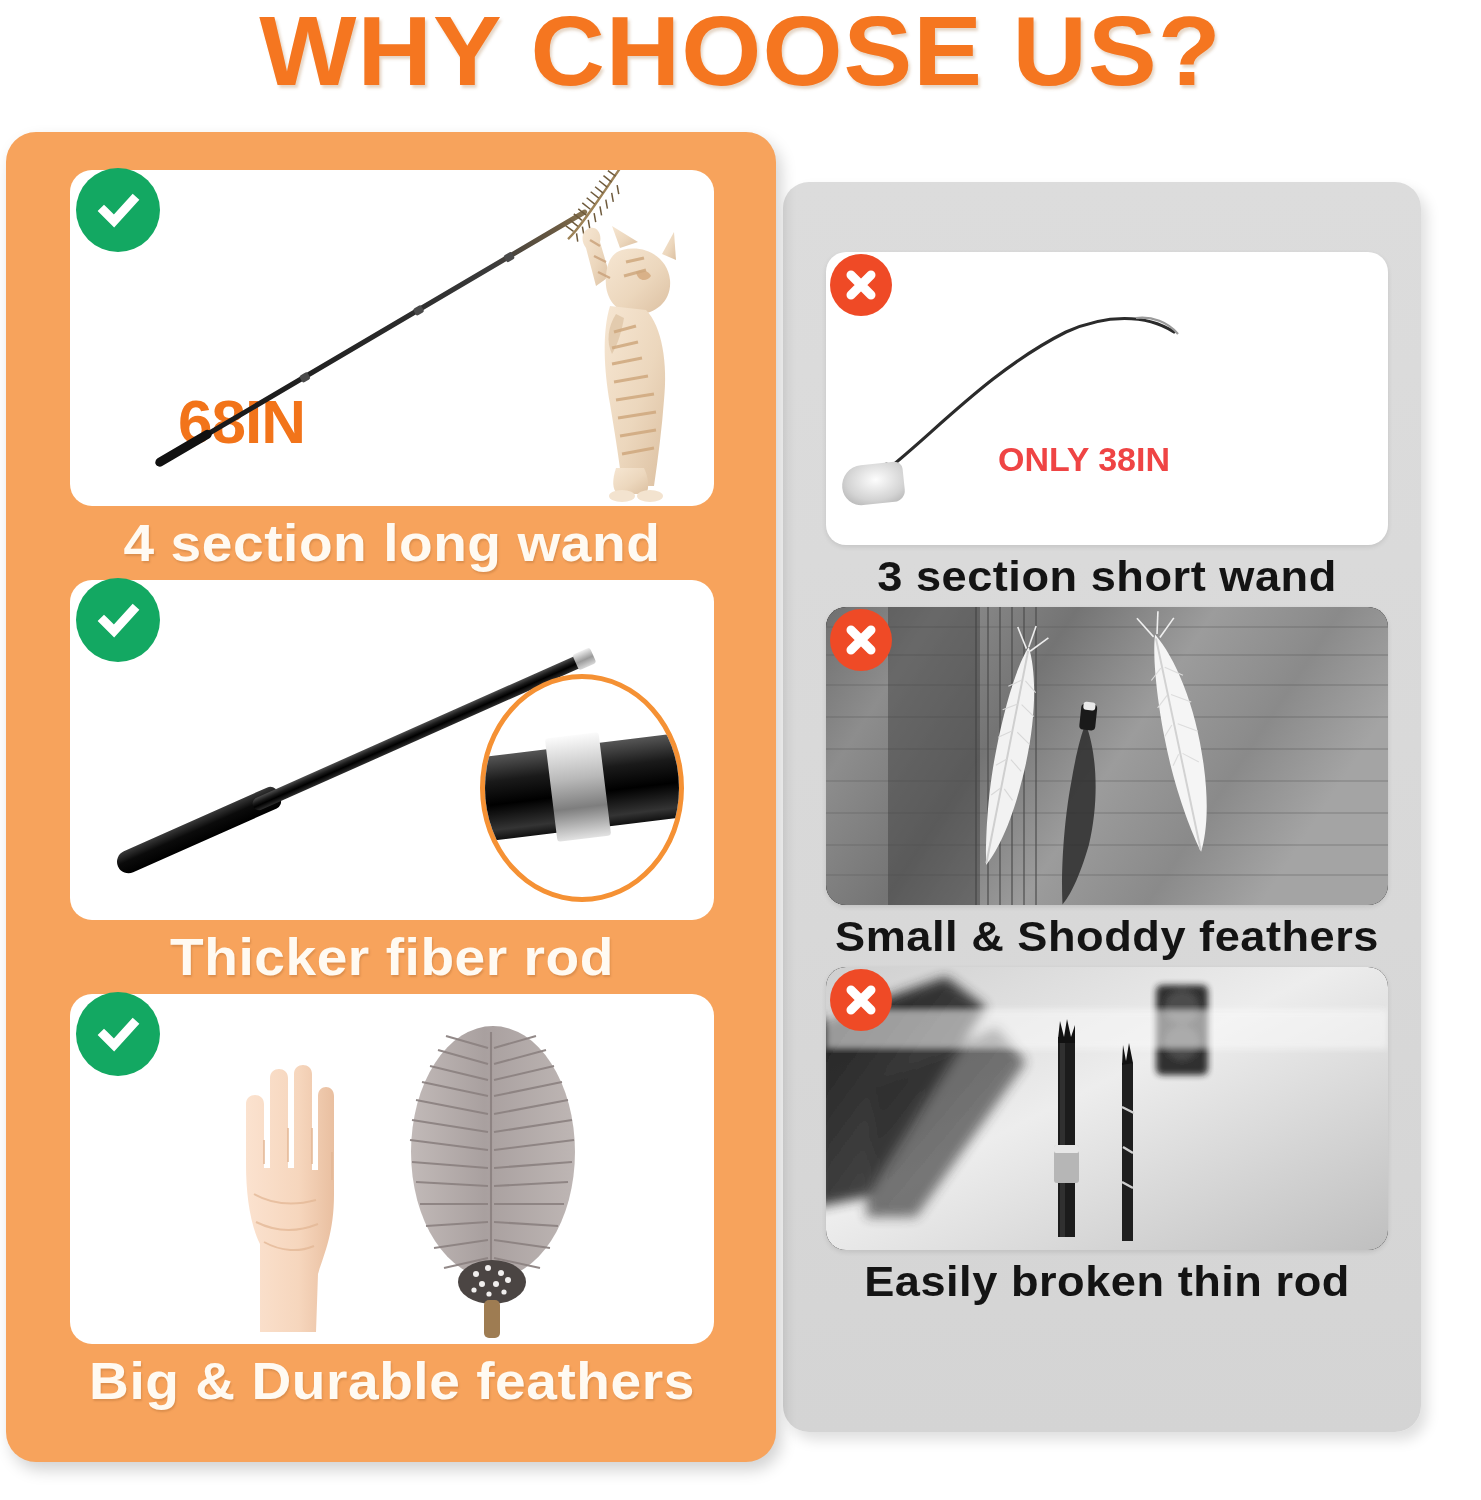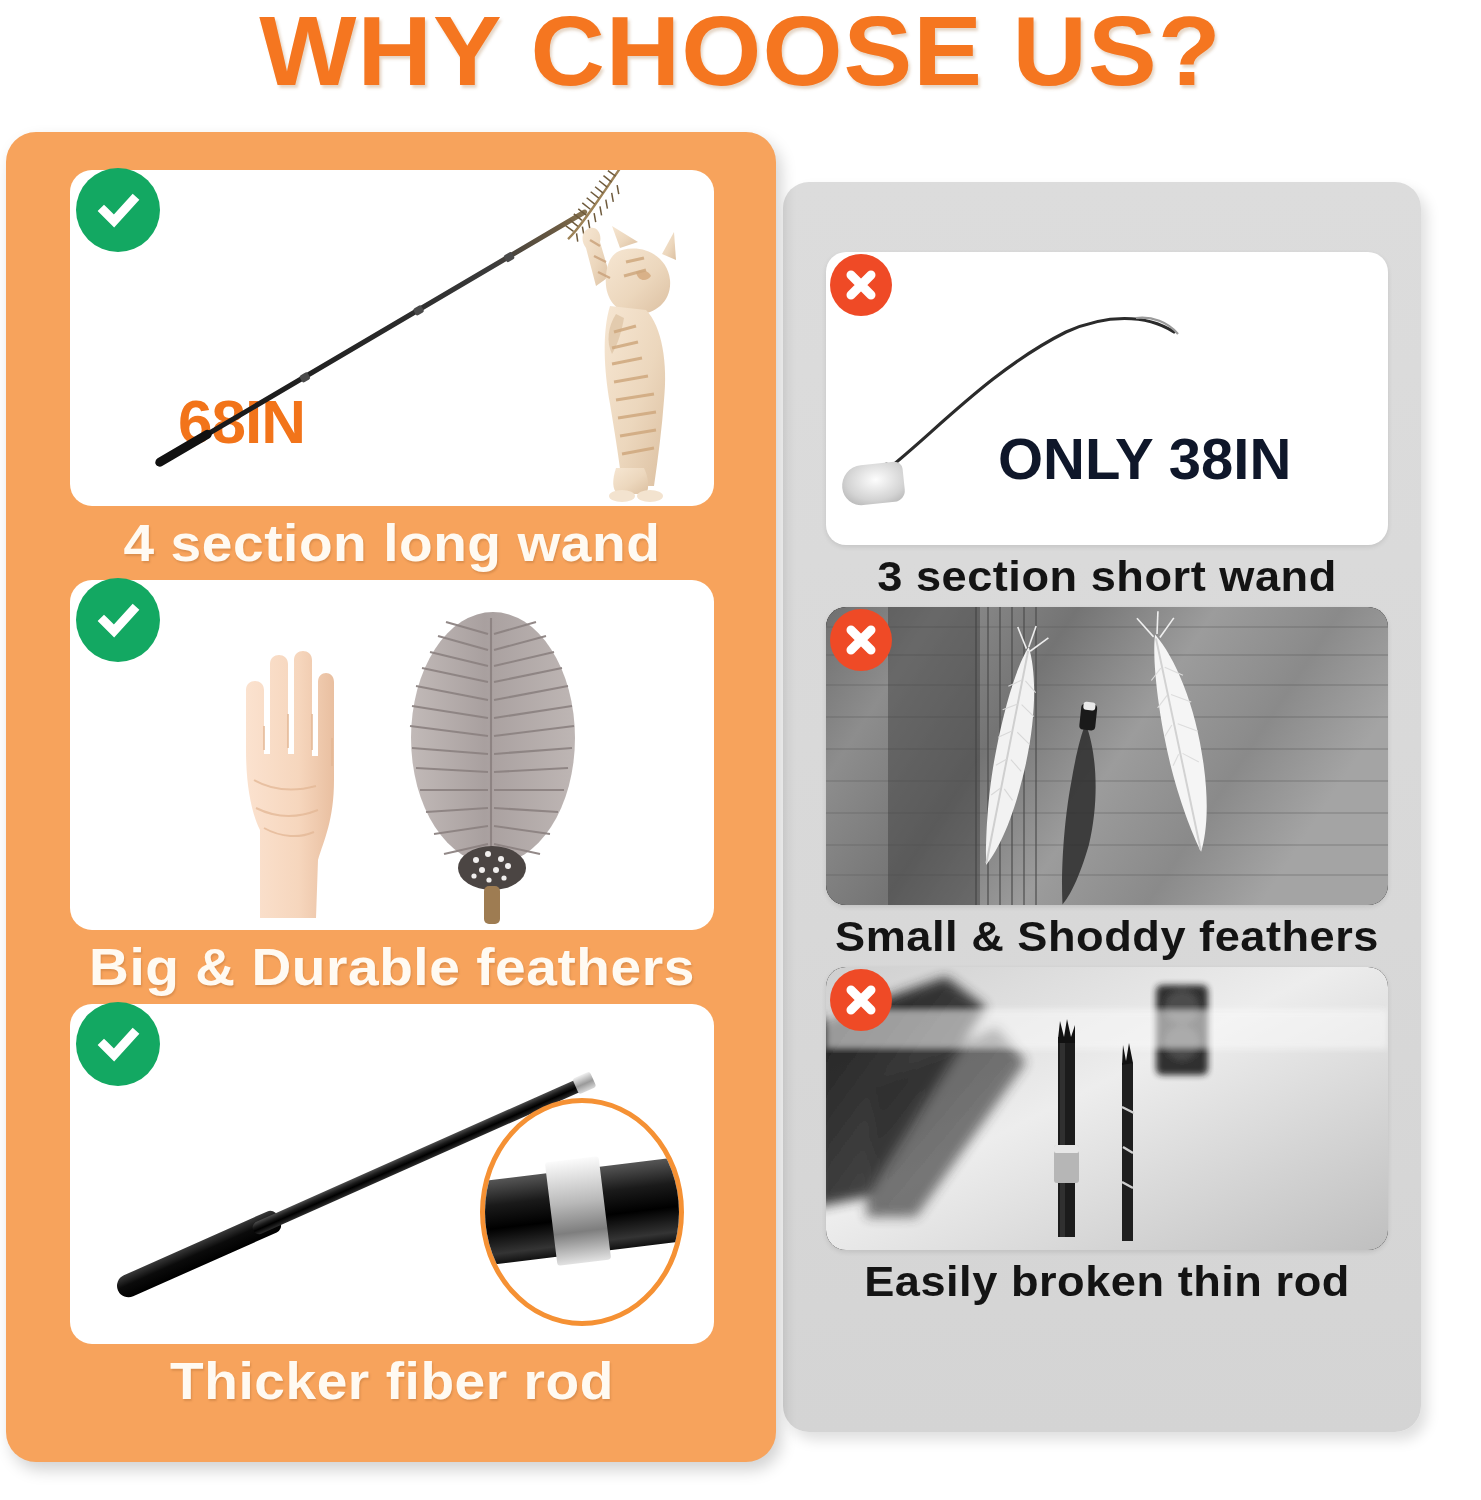--- a/index.html
+++ b/index.html
@@ -152,21 +152,21 @@
   .c3{height:350px;}
   .palm{position:absolute;left:150px;top:50px;width:128px;height:290px;}
   .ostrich{position:absolute;left:318px;top:22px;width:210px;height:322px;}
 
   
   .b1{height:293px;}
   .rod-short{position:absolute;left:30px;top:40px;width:380px;height:200px;}
   .lbl-38{
     position:absolute;left:172px;top:182px;
     font-family:"Liberation Sans",sans-serif;font-weight:bold;
-    font-size:58px;line-height:50px;color:#0f172a;letter-spacing:0px;
+    font-size:34px;line-height:50px;color:#ef4444;letter-spacing:0px;
   }
   .hand-s{
     position:absolute;left:16px;top:212px;width:62px;height:40px;
     background:radial-gradient(ellipse at 55% 40%,#fdfdfd 0%,#d3d3d3 60%,#a8a8a8 100%);
     border-radius:26px 10px 14px 24px;transform:rotate(-6deg);
   }
 
   .b2{height:283px;background:#000;}
   .photo{position:absolute;inset:0;}
 
@@ -254,20 +254,40 @@
             <path d="M76 48 L94 44"></path>
         </g>
         <g stroke="#c9a079" stroke-width="2.4" fill="none" opacity=".8">
           <path d="M40 26 L50 32"></path>
             <path d="M44 42 L56 48"></path>
             <path d="M48 58 L60 64"></path>
         </g>
       </svg>
     </div>
     <div class="caption cap-good">4 section long wand</div>
+    <div class="badge ok">
+      <svg width="50" height="50" viewBox="0 0 50 50">
+          <path d="M11 26 L21 36 L40 15" stroke="#fff" stroke-width="9" fill="none" stroke-linecap="square" stroke-linejoin="miter"></path>
+        </svg>
+    </div>
+  </div>
+
+  <div class="item">
+    <div class="card c2">
+      <div class="thickrod">
+        <div class="grip"></div>
+        <div class="shaft"></div>
+        <div class="ferrule"></div>
+      </div>
+      <div class="zoomring">
+        <div class="zr-rod"></div>
+        <div class="zr-ring"></div>
+      </div>
+    </div>
+    <div class="caption cap-good">Thicker fiber rod</div>
     <div class="badge ok">
       <svg width="50" height="50" viewBox="0 0 50 50">
           <path d="M11 26 L21 36 L40 15" stroke="#fff" stroke-width="9" fill="none" stroke-linecap="square" stroke-linejoin="miter"></path>
         </svg>
     </div>
   </div>
 
   <div class="item">
     <div class="card c3">
       <svg class="palm" viewBox="0 0 128 290">
@@ -347,40 +367,20 @@
         <rect x="96" y="284" width="16" height="38" rx="5" fill="#9e7c52"></rect>
       </svg>
     </div>
     <div class="caption cap-good">Big &amp; Durable feathers</div>
     <div class="badge ok">
       <svg width="50" height="50" viewBox="0 0 50 50">
           <path d="M11 26 L21 36 L40 15" stroke="#fff" stroke-width="9" fill="none" stroke-linecap="square" stroke-linejoin="miter"></path>
         </svg>
     </div>
   </div>
-
-  <div class="item">
-    <div class="card c2">
-      <div class="thickrod">
-        <div class="grip"></div>
-        <div class="shaft"></div>
-        <div class="ferrule"></div>
-      </div>
-      <div class="zoomring">
-        <div class="zr-rod"></div>
-        <div class="zr-ring"></div>
-      </div>
-    </div>
-    <div class="caption cap-good">Thicker fiber rod</div>
-    <div class="badge ok">
-      <svg width="50" height="50" viewBox="0 0 50 50">
-          <path d="M11 26 L21 36 L40 15" stroke="#fff" stroke-width="9" fill="none" stroke-linecap="square" stroke-linejoin="miter"></path>
-        </svg>
-    </div>
-  </div>
 </div>
 
 <div class="col col-bad">
 
   <div class="item">
     <div class="card b1">
       <svg class="rod-short" viewBox="0 0 380 200">
         <path d="M18 188 C70 150 130 80 210 40 C250 22 290 22 318 40" stroke="#2b2b2b" stroke-width="3.2" fill="none" stroke-linecap="round"></path>
         <path d="M280 26 C296 24 312 30 322 42" stroke="#9a9a9a" stroke-width="2.2" fill="none"></path>
         <rect x="10" y="176" width="26" height="9" rx="4" fill="#444" transform="rotate(-35 23 180)"></rect>

